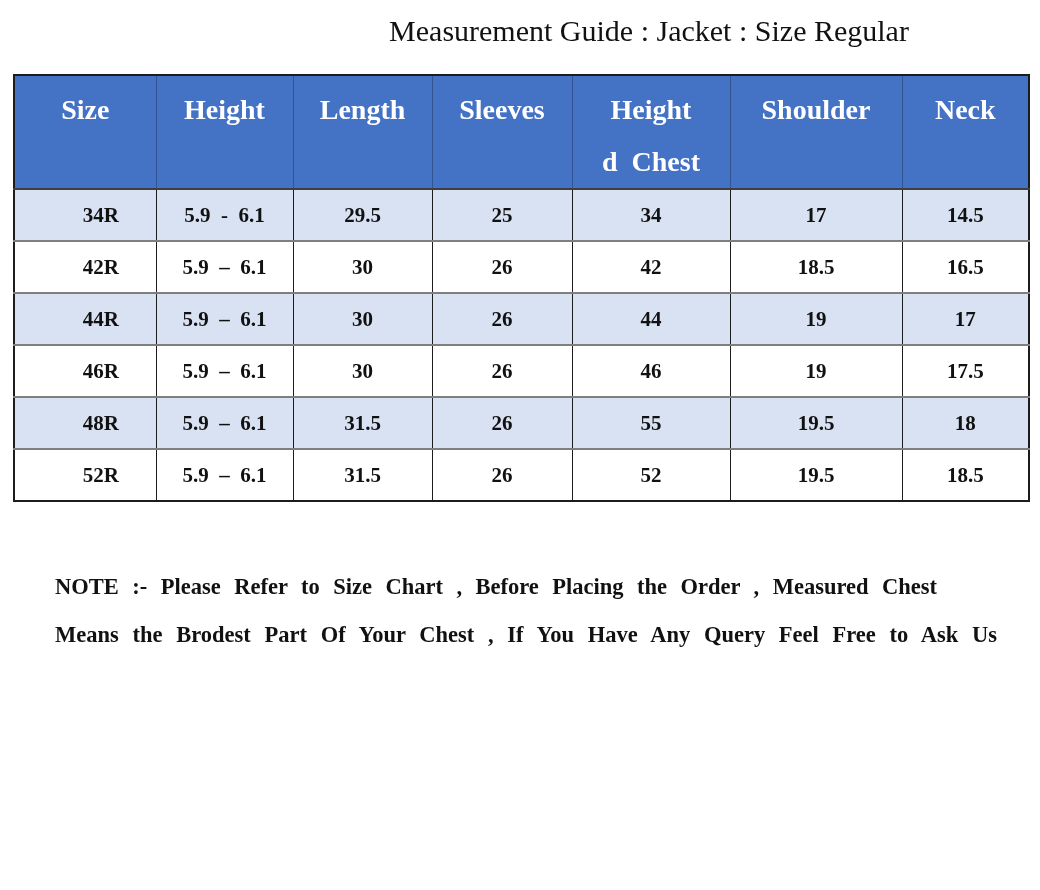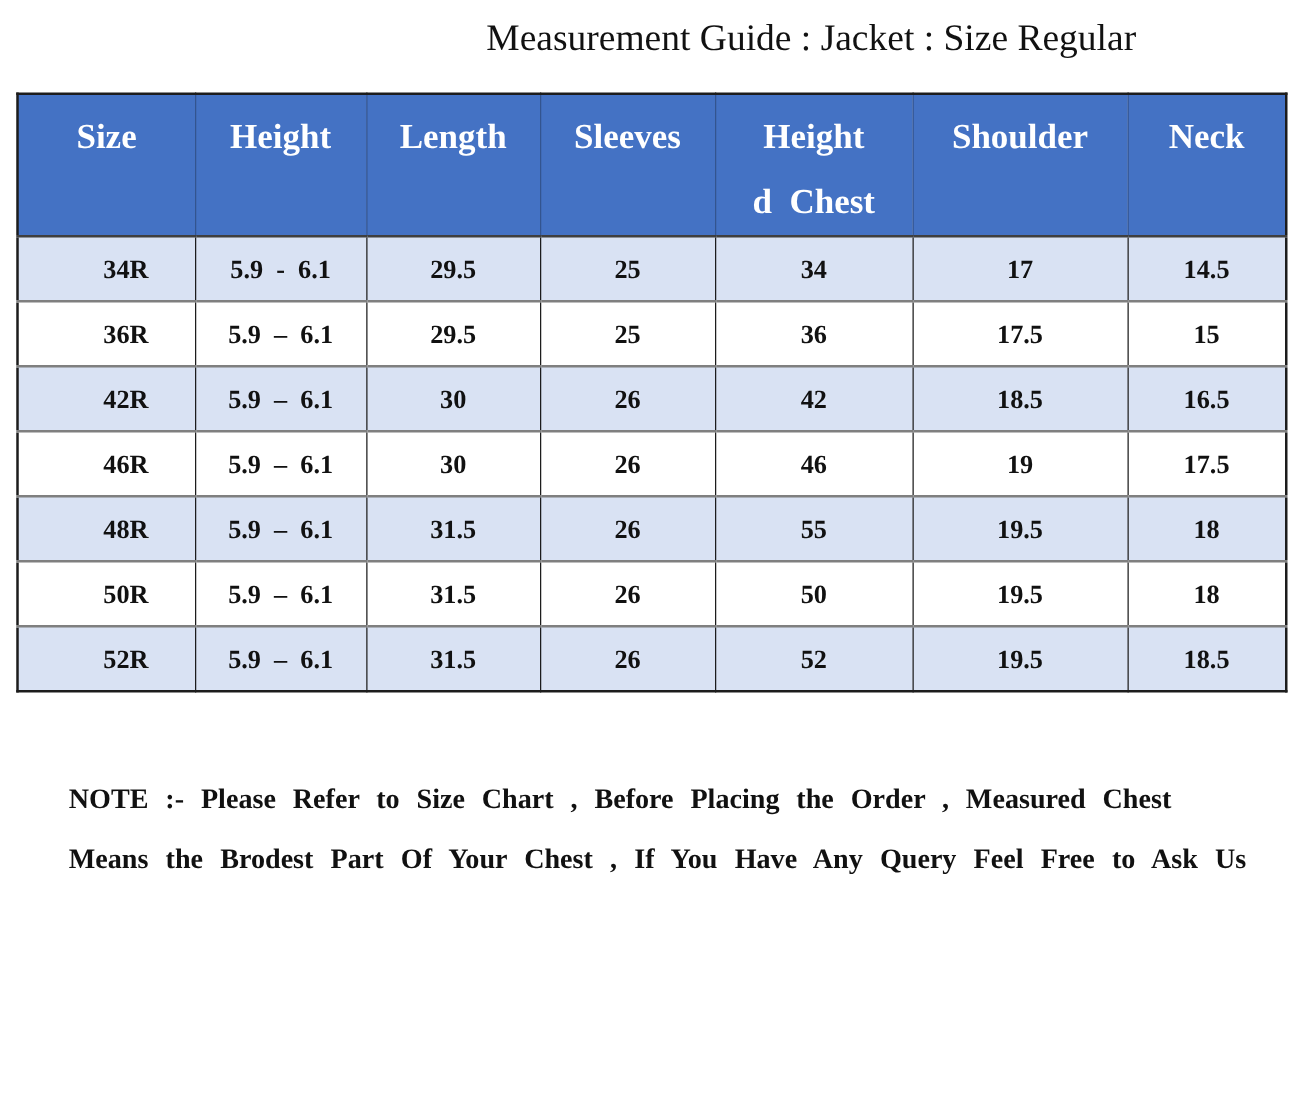--- a/index.html
+++ b/index.html
@@ -128,61 +128,52 @@
         <tr>
           <td>34R</td>
           <td>5.9  -  6.1</td>
           <td>29.5</td>
           <td>25</td>
           <td>34</td>
           <td>17</td>
           <td>14.5</td>
         </tr>
         <tr>
-          <td>36R</td>
-          <td>5.9  –  6.1</td>
-          <td>29.5</td>
-          <td>25</td>
-          <td>36</td>
-          <td>17.5</td>
-          <td>15</td>
-        </tr>
-        <tr>
           <td>42R</td>
           <td>5.9  –  6.1</td>
           <td>30</td>
           <td>26</td>
           <td>42</td>
           <td>18.5</td>
           <td>16.5</td>
+        </tr>
+        <tr>
+          <td>44R</td>
+          <td>5.9  –  6.1</td>
+          <td>30</td>
+          <td>26</td>
+          <td>44</td>
+          <td>19</td>
+          <td>17</td>
         </tr>
         <tr>
           <td>46R</td>
           <td>5.9  –  6.1</td>
           <td>30</td>
           <td>26</td>
           <td>46</td>
           <td>19</td>
           <td>17.5</td>
         </tr>
         <tr>
           <td>48R</td>
           <td>5.9  –  6.1</td>
           <td>31.5</td>
           <td>26</td>
           <td>55</td>
-          <td>19.5</td>
-          <td>18</td>
-        </tr>
-        <tr>
-          <td>50R</td>
-          <td>5.9  –  6.1</td>
-          <td>31.5</td>
-          <td>26</td>
-          <td>50</td>
           <td>19.5</td>
           <td>18</td>
         </tr>
         <tr>
           <td>52R</td>
           <td>5.9  –  6.1</td>
           <td>31.5</td>
           <td>26</td>
           <td>52</td>
           <td>19.5</td>

